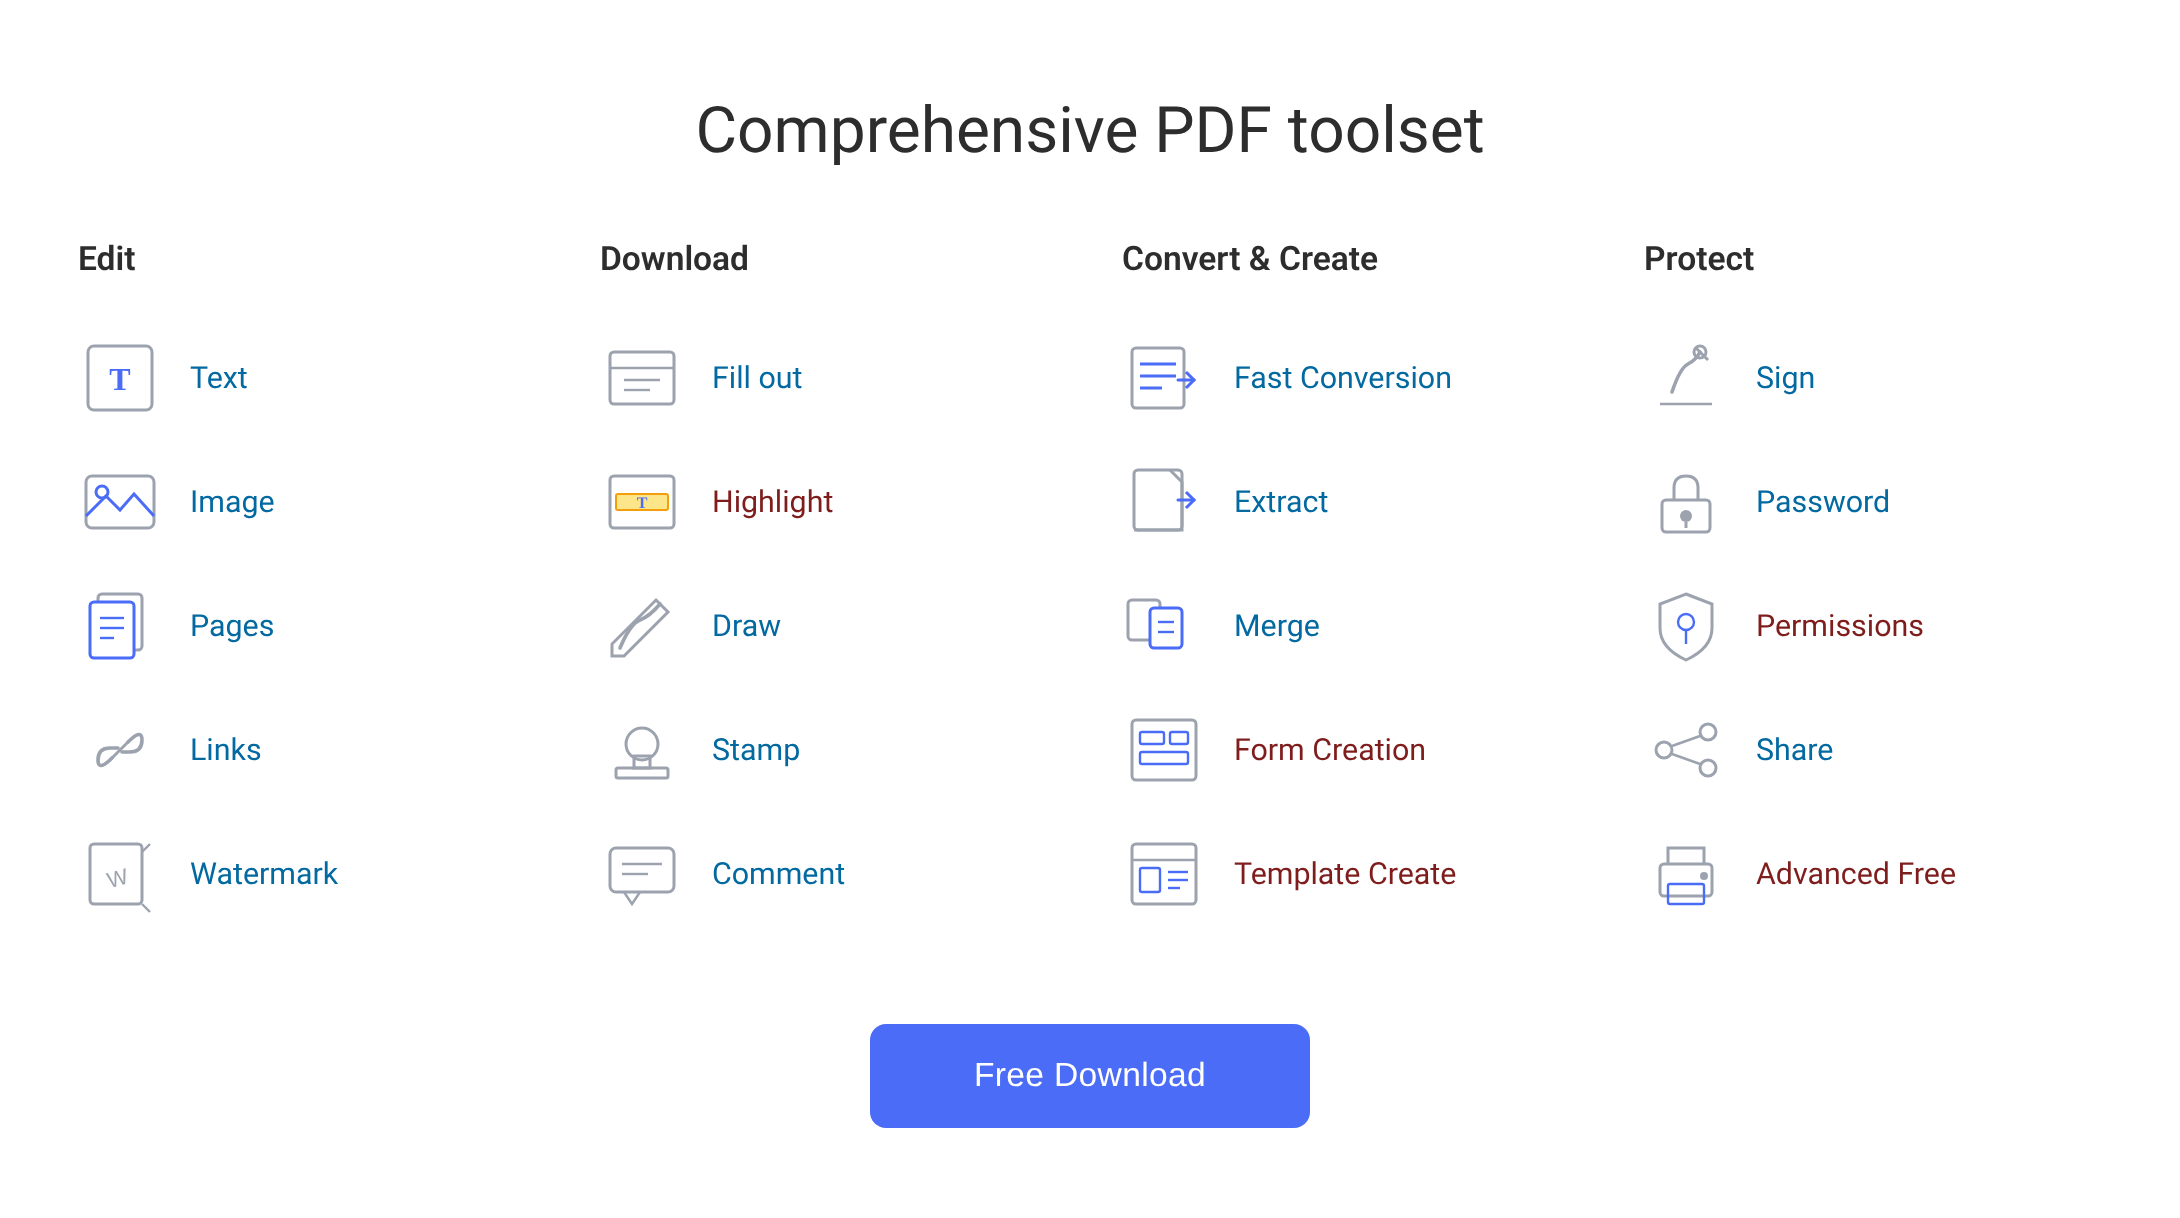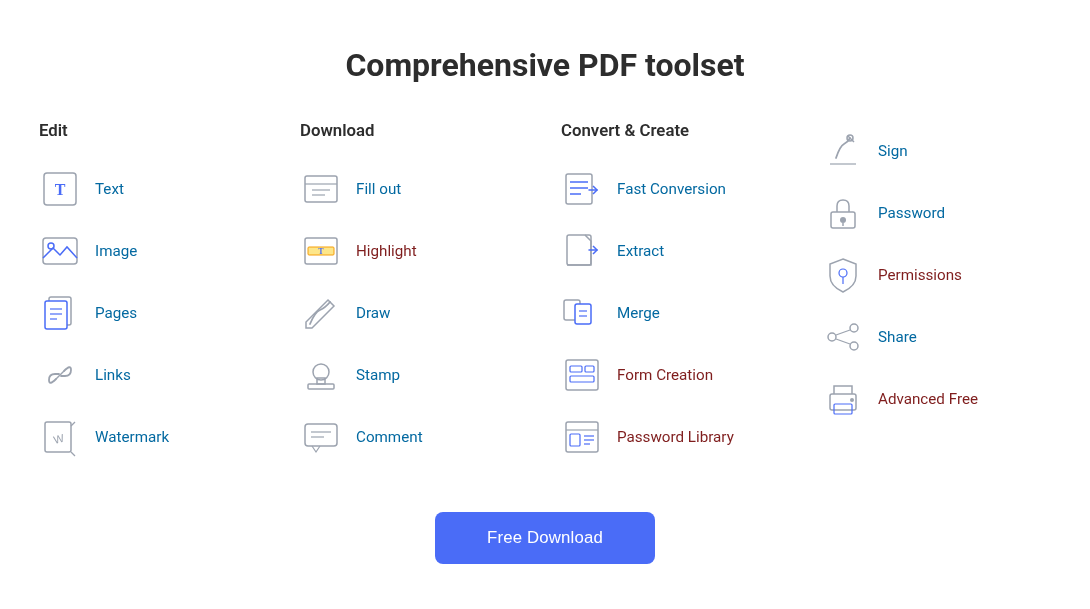--- a/index.html
+++ b/index.html
@@ -9,21 +9,21 @@
       width: 1090px;
       min-height: 609px;
       display: flex;
       flex-direction: column;
       align-items: center;
       justify-content: center;
       padding: 30px 20px;
     }
     h1 {
       font-size: 2rem;
-      font-weight: 700;
+      font-weight: 400;
       color: #2d2d2d;
       margin-bottom: 36px;
       text-align: center;
     }
     .toolset-grid {
       display: grid;
       grid-template-columns: repeat(4, 1fr);
       gap: 0 24px;
       width: 100%;
       max-width: 1020px;
@@ -228,25 +228,26 @@
 
     <div class="tool-item">
       <svg class="tool-icon" viewBox="0 0 42 42" fill="none">
         <rect x="5" y="6" width="32" height="30" rx="2" stroke="#9ca3af" stroke-width="1.5" fill="none"></rect>
         <line x1="5" y1="14" x2="37" y2="14" stroke="#9ca3af" stroke-width="1.2"></line>
         <rect x="9" y="18" width="10" height="12" rx="1" stroke="#4a6cf7" stroke-width="1.2" fill="none"></rect>
         <line x1="23" y1="20" x2="33" y2="20" stroke="#4a6cf7" stroke-width="1.2"></line>
         <line x1="23" y1="24" x2="33" y2="24" stroke="#4a6cf7" stroke-width="1.2"></line>
         <line x1="23" y1="28" x2="29" y2="28" stroke="#4a6cf7" stroke-width="1.2"></line>
       </svg>
-      <span class="tool-label blue">Password Library</span>
+      <span class="tool-label blue">Template Create</span>
     </div>
   </div>
 
   <div class="column">
+    <div class="column-header">Protect</div>
 
     <div class="tool-item">
       <svg class="tool-icon" viewBox="0 0 42 42" fill="none">
         <path d="M14 28 Q18 16 22 14 Q26 12 28 8" stroke="#9ca3af" stroke-width="1.8" fill="none" stroke-linecap="round"></path>
         <path d="M26 6 L32 12" stroke="#9ca3af" stroke-width="1.5"></path>
         <circle cx="28" cy="8" r="3" stroke="#9ca3af" stroke-width="1.5" fill="none"></circle>
         <line x1="8" y1="34" x2="34" y2="34" stroke="#9ca3af" stroke-width="1.2"></line>
       </svg>
       <span class="tool-label">Sign</span>
     </div>

